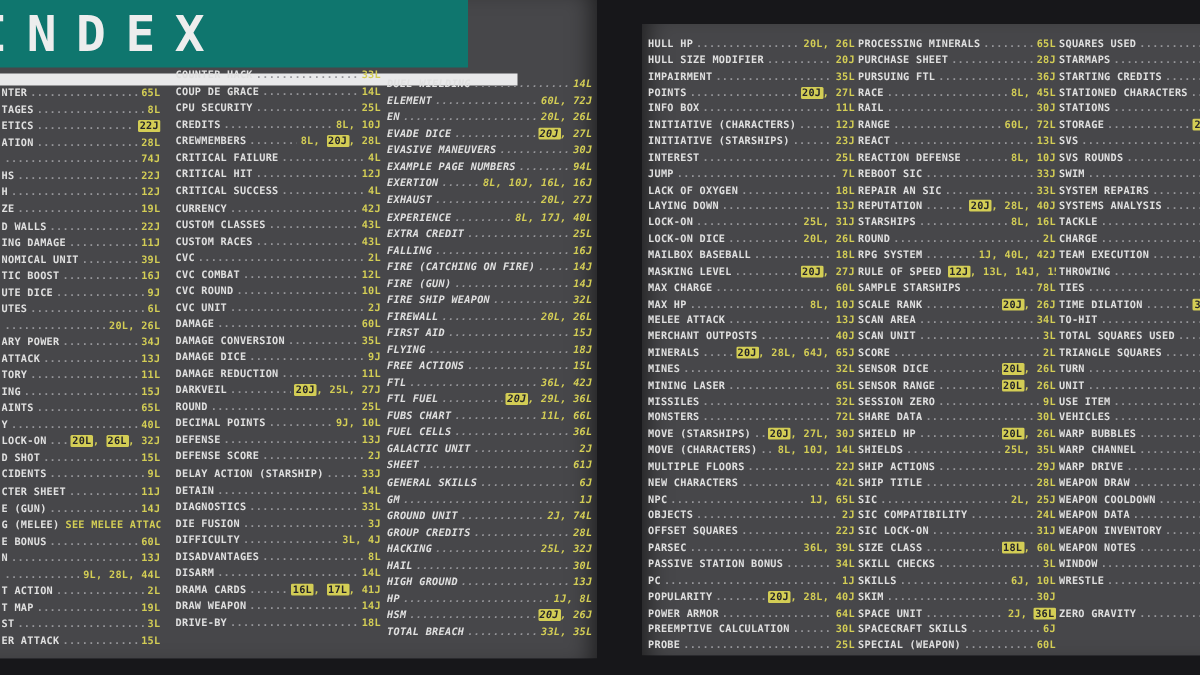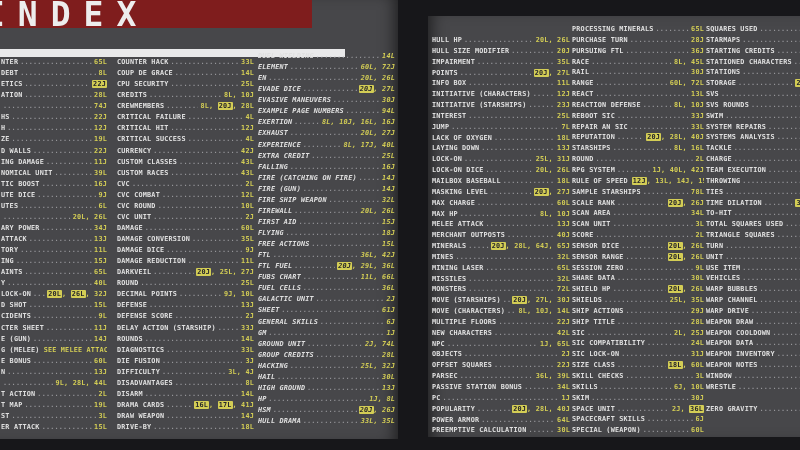--- a/index.html
+++ b/index.html
@@ -2,30 +2,30 @@
 <html><head>
 <meta charset="utf-8">
 <style>
   html,body{margin:0;padding:0;background:#000;}
   .canvas{position:relative;width:800px;height:450px;background:#17171a;overflow:hidden;
           font-family:"DejaVu Sans Mono","Liberation Mono",monospace;}
   .page{position:absolute;background:#47474a;}
   #pageL{left:0;top:0;width:398px;height:439px;box-shadow:inset -12px 0 16px -9px rgba(0,0,0,.6);}
   #pageR{left:428px;top:16px;width:372px;height:421px;overflow:hidden;
          box-shadow:inset 12px 0 16px -9px rgba(0,0,0,.6);}
-  .band{position:absolute;left:0;top:0;width:312px;height:28px;background:#7f1d1d;
+  .band{position:absolute;left:0;top:0;width:312px;height:45px;background:#0f766e;
         overflow:hidden;display:flex;align-items:center;}
   .title{color:#ededed;font-size:33px;font-weight:bold;letter-spacing:13px;
          margin-left:-15px;white-space:nowrap;}
   .whitebar{position:absolute;left:0;top:49px;width:345px;height:8px;background:#e9e9ea;}
   .col{position:absolute;}
   #colA{left:1px;top:58px;width:106px;}
-  #colB{left:117px;top:58px;width:137px;}
+  #colB{left:117px;top:46px;width:137px;}
   #colC{left:258px;top:52px;width:137px;font-style:italic;}
-  #colD{left:4px;top:20px;width:138px;}
+  #colD{left:4px;top:9px;width:138px;}
   #colE{left:144px;top:9px;width:132px;}
   #colF{left:278px;top:9px;width:100px;}
   .row{display:flex;align-items:baseline;height:11.07px;font-size:6.8px;font-weight:bold;
        letter-spacing:.2px;color:#e0e0e0;white-space:nowrap;overflow:hidden;}
   #pageR .row{height:10.85px;}
   .lbl{flex:none;}
   .dots{flex:1 1 0;overflow:hidden;color:#96969a;margin:0 2px;}
   .pgs{flex:none;}
   .n,.cm,.see{color:#d3cd55;}
   .n.hl{background:#d3cd55;color:#26262a;padding:0 1px;border-radius:1px;}
@@ -40,21 +40,21 @@
     </div>
     <div class="whitebar"></div>
     <div class="col" id="colA">
   <div class="row">
     <span class="lbl">NTER</span>
     <span class="dots">............................................................</span>
     <span class="pgs"><span class="n">65L</span></span>
   </div>
 
   <div class="row">
-    <span class="lbl">DEBT</span>
+    <span class="lbl">TAGES</span>
     <span class="dots">............................................................</span>
     <span class="pgs"><span class="n">8L</span></span>
   </div>
 
   <div class="row">
     <span class="lbl">ETICS</span>
     <span class="dots">............................................................</span>
     <span class="pgs"><span class="n hl">22J</span></span>
   </div>
 
@@ -389,21 +389,21 @@
     <span class="pgs"><span class="n">2J</span></span>
   </div>
 
   <div class="row">
     <span class="lbl">DELAY ACTION (STARSHIP)</span>
     <span class="dots">............................................................</span>
     <span class="pgs"><span class="n">33J</span></span>
   </div>
 
   <div class="row">
-    <span class="lbl">ROUNDS</span>
+    <span class="lbl">DETAIN</span>
     <span class="dots">............................................................</span>
     <span class="pgs"><span class="n">14L</span></span>
   </div>
 
   <div class="row">
     <span class="lbl">DIAGNOSTICS</span>
     <span class="dots">............................................................</span>
     <span class="pgs"><span class="n">33L</span></span>
   </div>
 
@@ -642,21 +642,21 @@
     <span class="pgs"><span class="n">1J</span><span class="cm">, </span><span class="n">8L</span></span>
   </div>
 
   <div class="row">
     <span class="lbl">HSM</span>
     <span class="dots">............................................................</span>
     <span class="pgs"><span class="n hl">20J</span><span class="cm">, </span><span class="n">26J</span></span>
   </div>
 
   <div class="row">
-    <span class="lbl">HULL DRAMA</span>
+    <span class="lbl">TOTAL BREACH</span>
     <span class="dots">............................................................</span>
     <span class="pgs"><span class="n">33L</span><span class="cm">, </span><span class="n">35L</span></span>
   </div>
 </div>
   </div>
   <div class="page" id="pageR">
     <div class="col" id="colD">
   <div class="row">
     <span class="lbl">HULL HP</span>
     <span class="dots">............................................................</span>
@@ -886,21 +886,21 @@
   </div>
 </div>
     <div class="col" id="colE">
   <div class="row">
     <span class="lbl">PROCESSING MINERALS</span>
     <span class="dots">............................................................</span>
     <span class="pgs"><span class="n">65L</span></span>
   </div>
 
   <div class="row">
-    <span class="lbl">PURCHASE TURN</span>
+    <span class="lbl">PURCHASE SHEET</span>
     <span class="dots">............................................................</span>
     <span class="pgs"><span class="n">28J</span></span>
   </div>
 
   <div class="row">
     <span class="lbl">PURSUING FTL</span>
     <span class="dots">............................................................</span>
     <span class="pgs"><span class="n">36J</span></span>
   </div>
 

